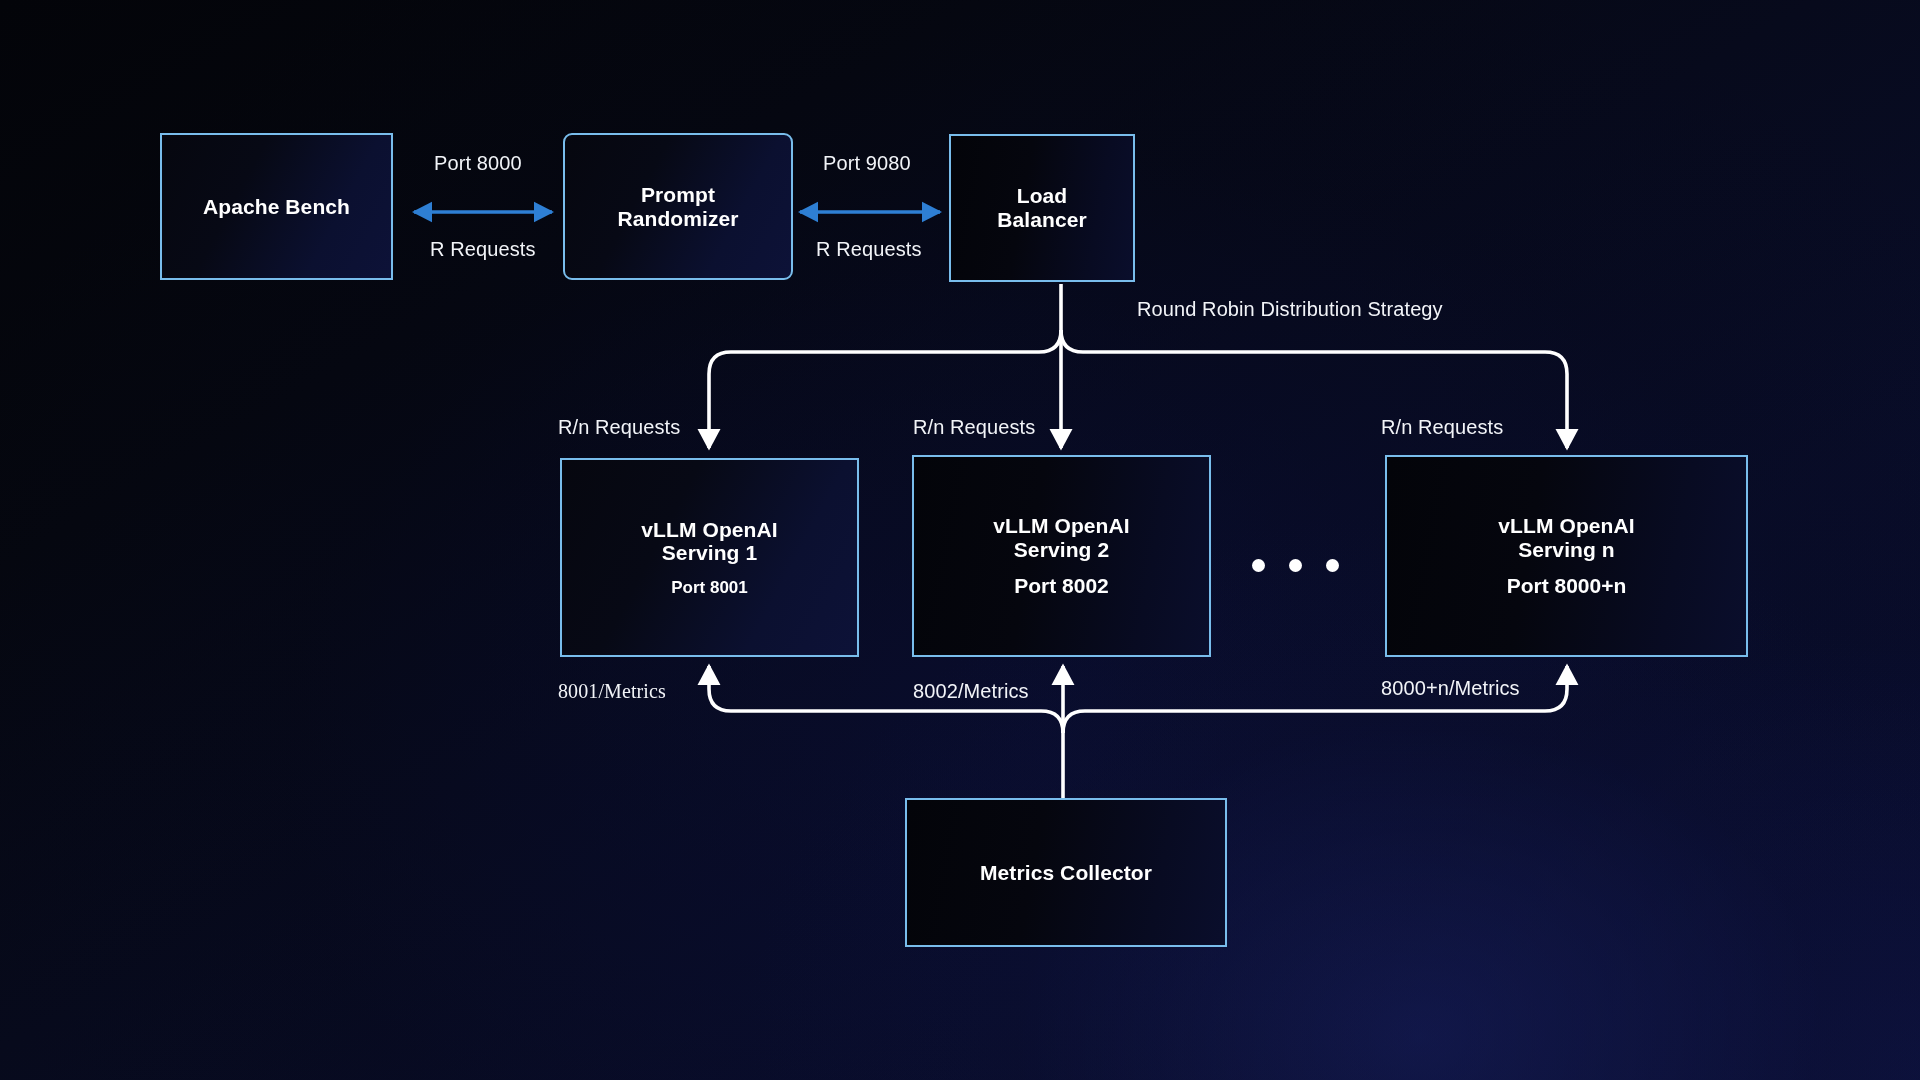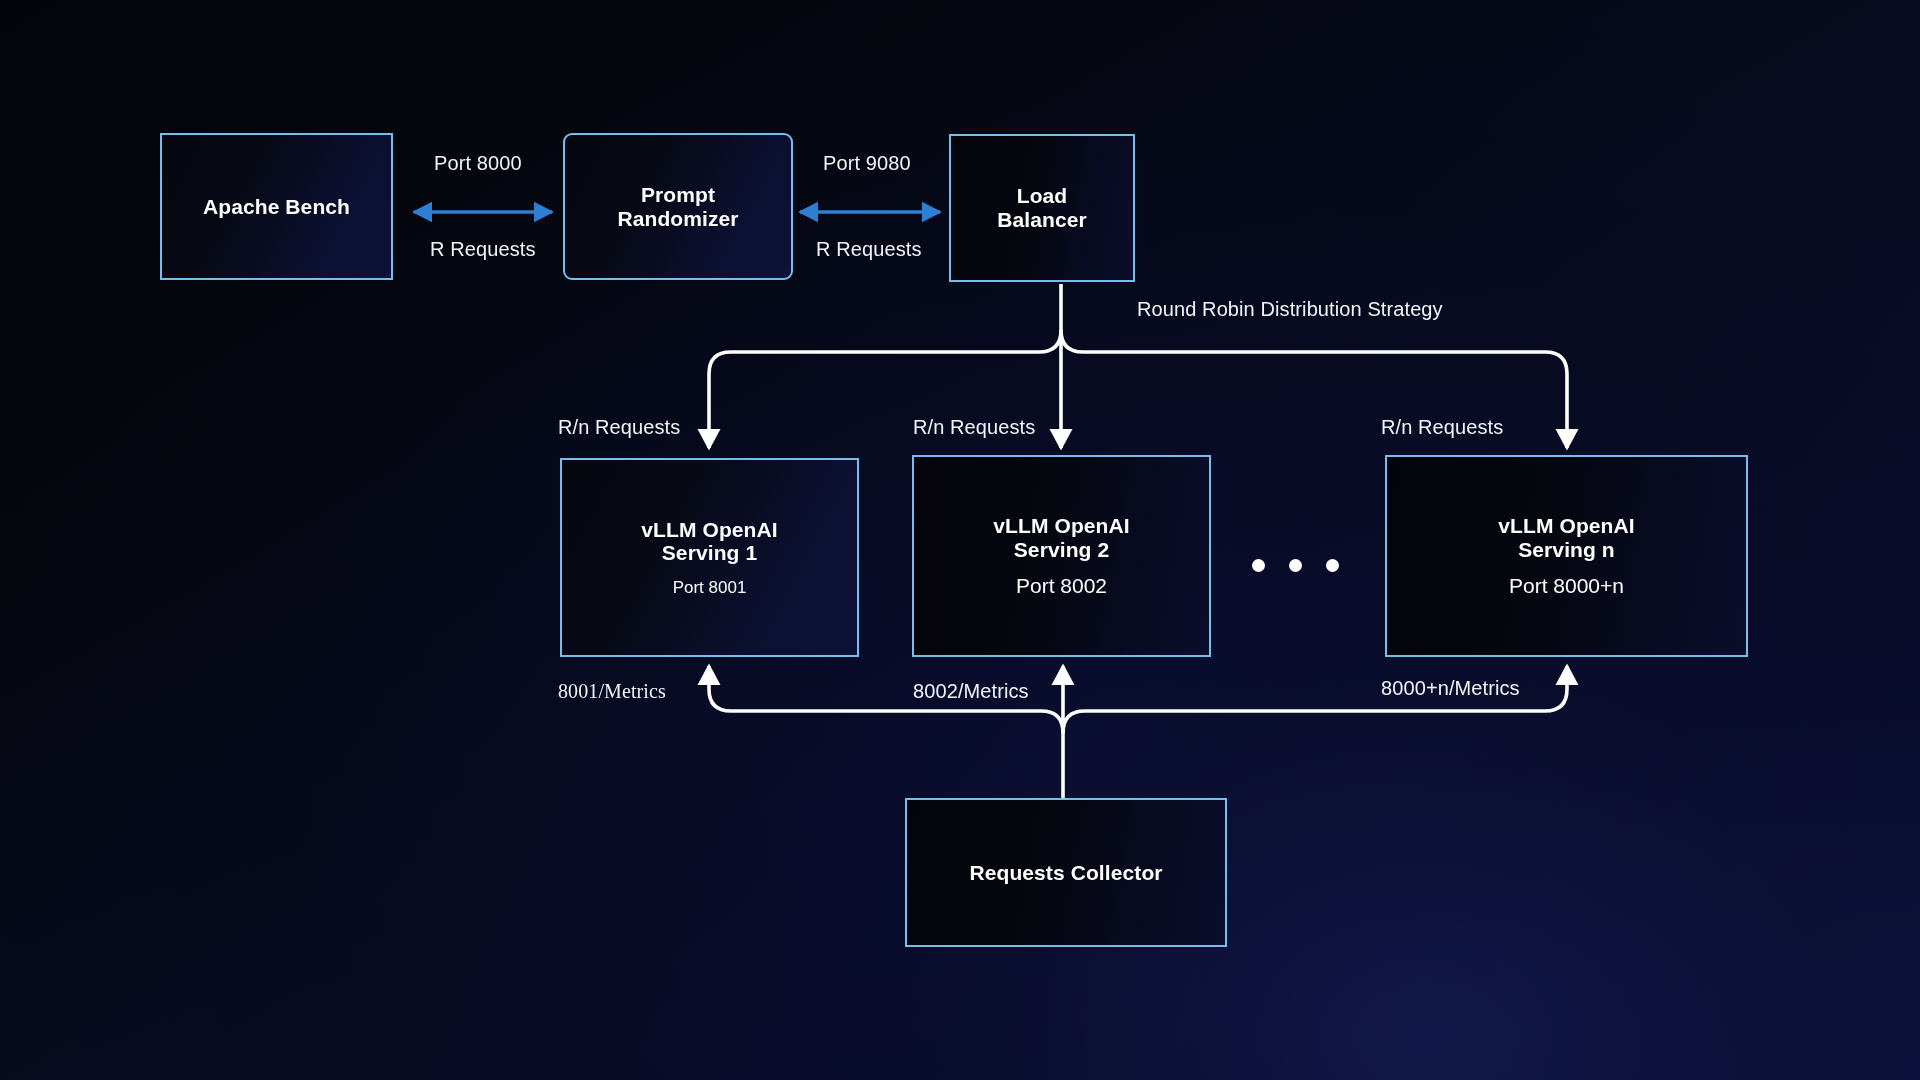--- a/index.html
+++ b/index.html
@@ -49,21 +49,21 @@
   }
   .node-title {
     font-size: 21px;
     font-weight: bold;
     line-height: 1.12;
     letter-spacing: 0.1px;
     white-space: pre-line;
   }
   .node-sub {
     font-size: 21px;
-    font-weight: normal;
+    font-weight: bold;
     line-height: 1.12;
     margin-top: 13px;
   }
   .node-sub.small {
     font-size: 17px;
   }
 
   
   .edge-label {
     position: absolute;
@@ -156,21 +156,21 @@
     <div class="node-sub">Port 8002</div>
   </div>
 
   <div class="node node-deep" style="left:1385px; top:455px; width:363px; height:202px;">
     <div class="node-title">vLLM OpenAI
 Serving n</div>
     <div class="node-sub">Port 8000+n</div>
   </div>
 
   <div class="node node-deep" style="left:905px; top:798px; width:322px; height:149px;">
-    <div class="node-title">Requests Collector</div>
+    <div class="node-title">Metrics Collector</div>
   </div>
 
   <div id="ellipsis">
     <span class="dot"></span>
     <span class="dot"></span>
     <span class="dot"></span>
   </div>
 
   <div class="edge-label" style="left:434px; top:152px;">Port 8000</div>
 

